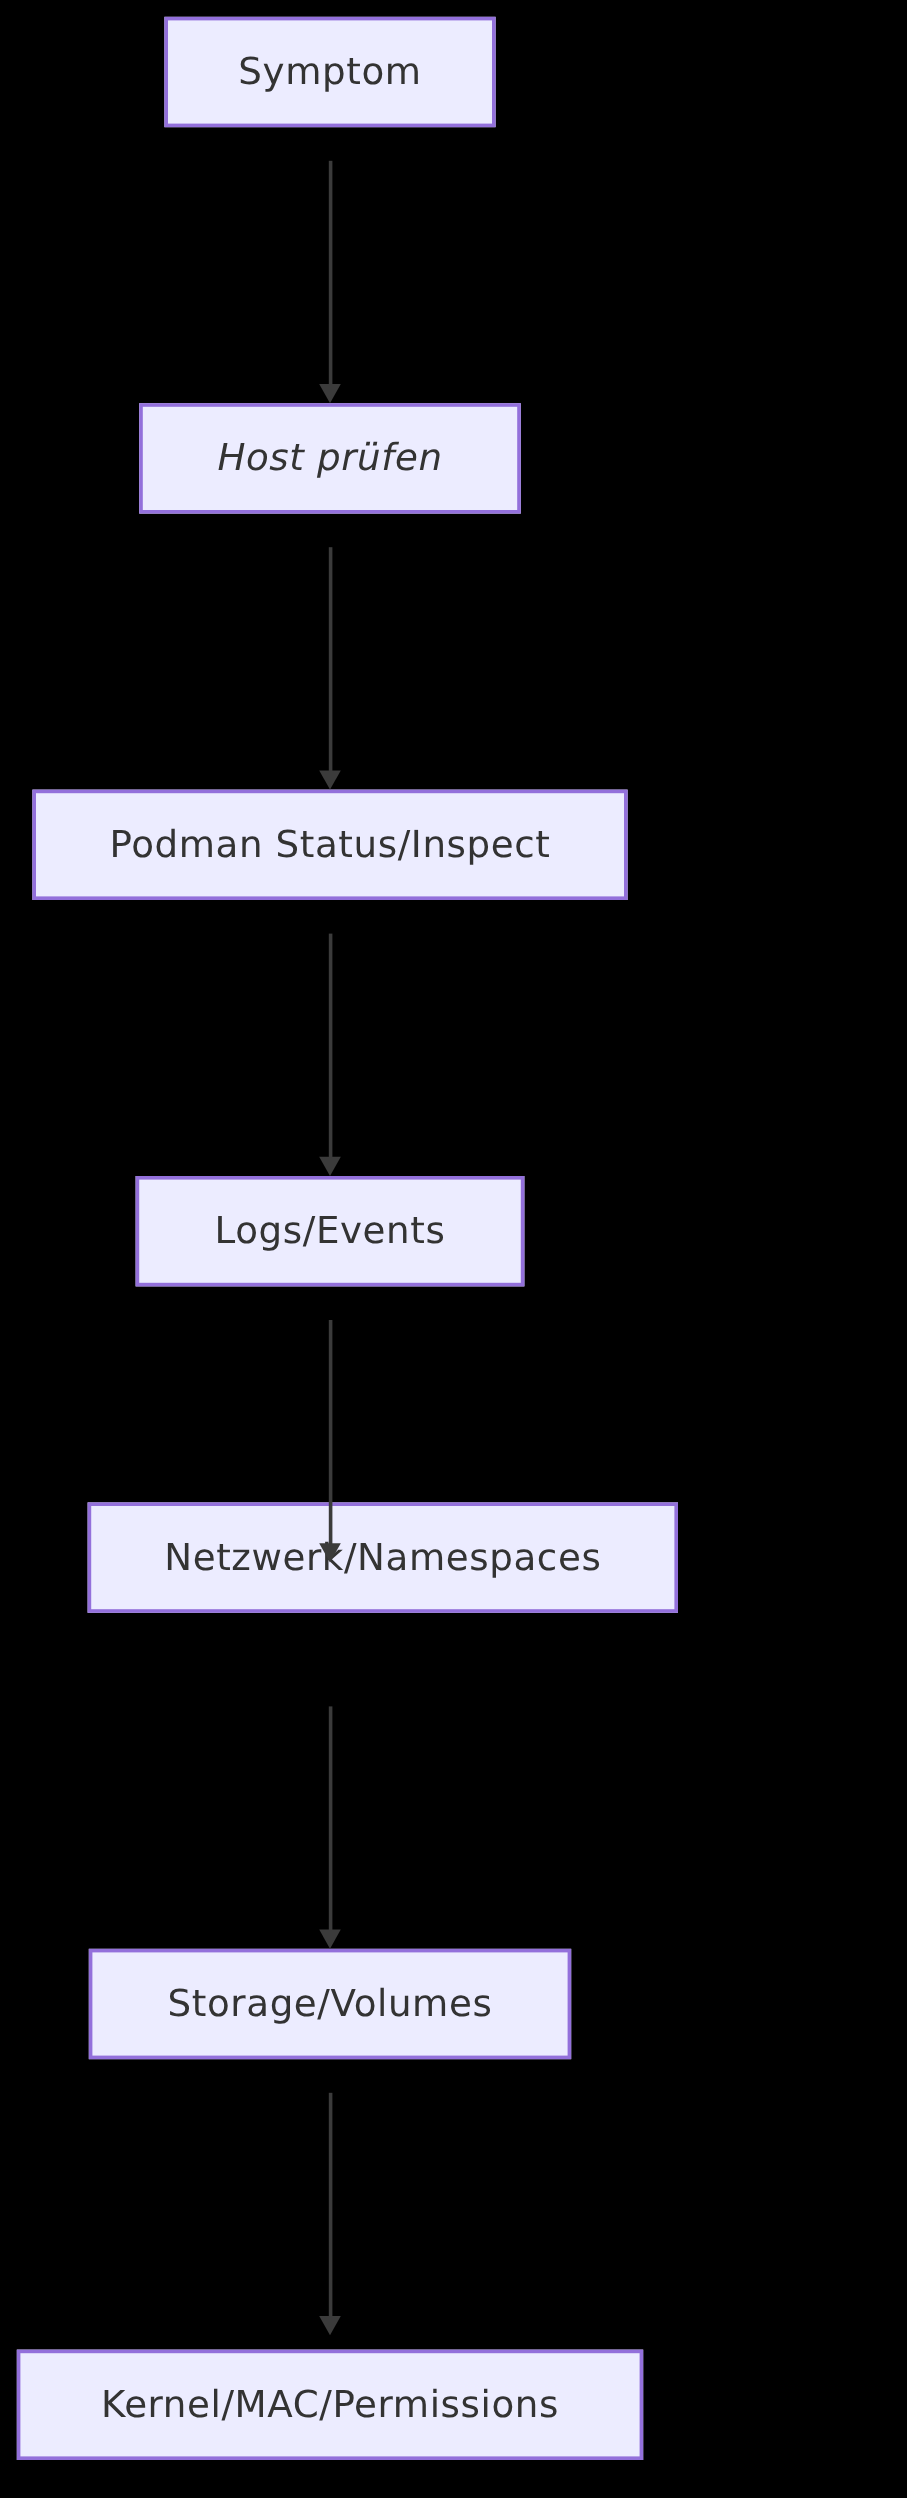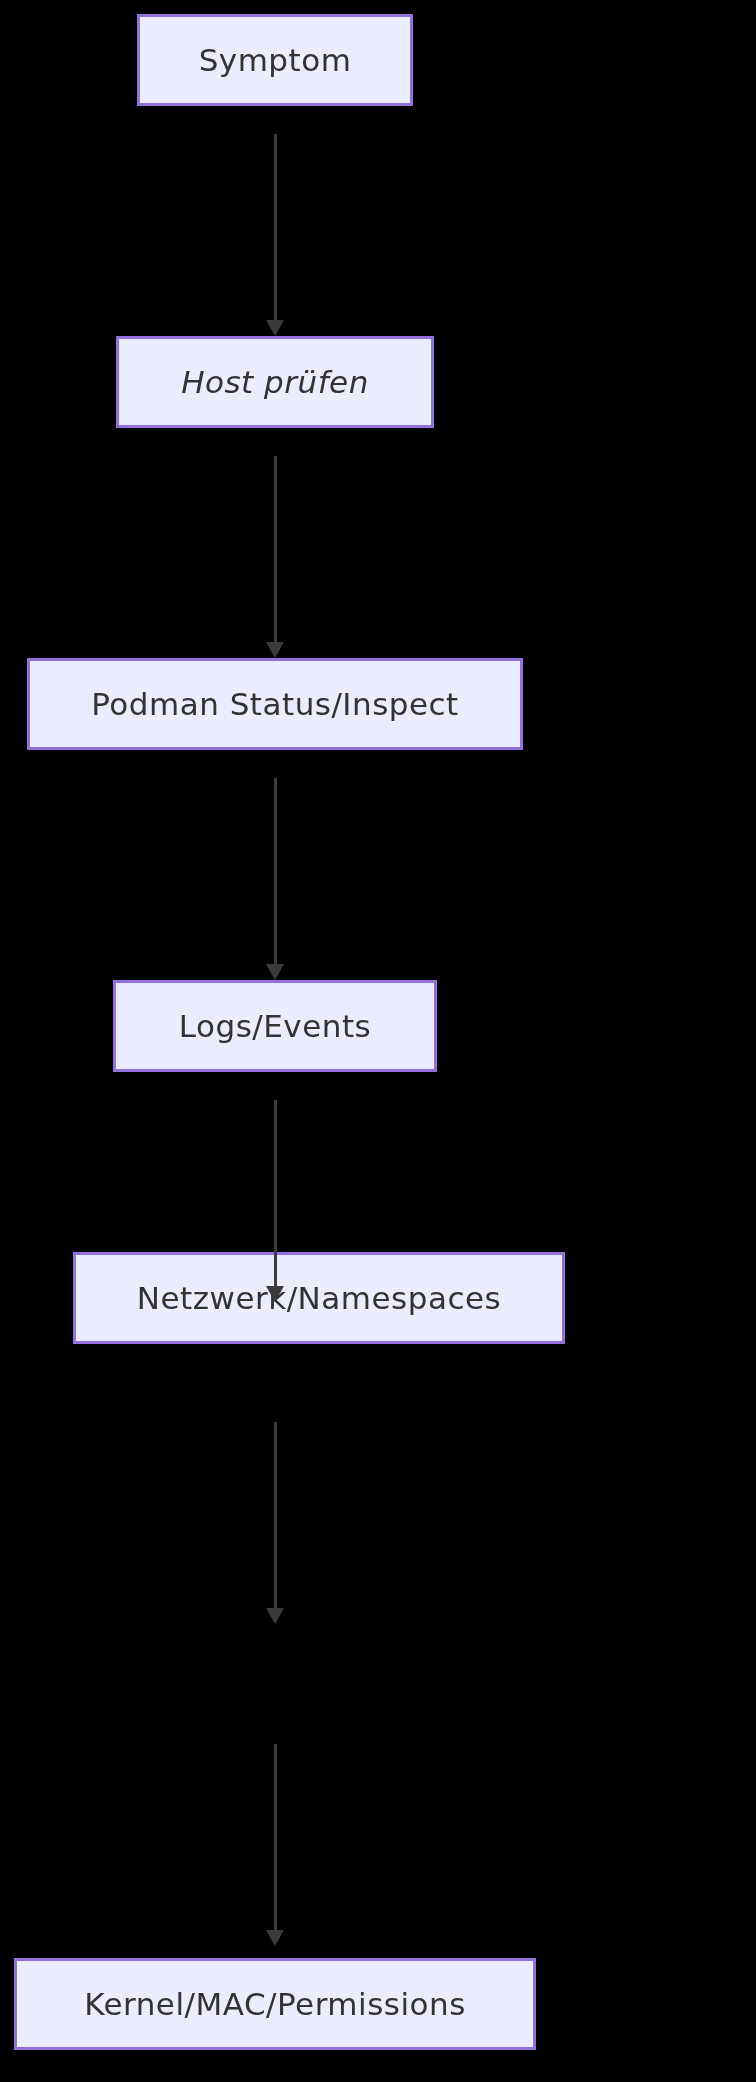--- a/index.html
+++ b/index.html
@@ -74,20 +74,23 @@
   </div>
 
   <div class="node" style="left:113px; top:980px; width:324px;">
     <span class="node-label">Logs/Events</span>
   </div>
 
   <div class="node" style="left:29px; top:1252px; width:492px;margin-left:44px;">
     <span class="node-label">Netzwerk/Namespaces</span>
   </div>
 
+  <div class="node" style="left:74px; top:1624px; width:402px;">
+    <span class="node-label">Storage/Volumes</span>
+  </div>
 
   <div class="node" style="left:14px; top:1958px; width:522px;">
     <span class="node-label">Kernel/MAC/Permissions</span>
   </div>
 
   <div class="edge" style="top:134px; height:202px;">
     <div class="edge-line"></div>
     <div class="edge-arrowhead"></div>
   </div>
 

